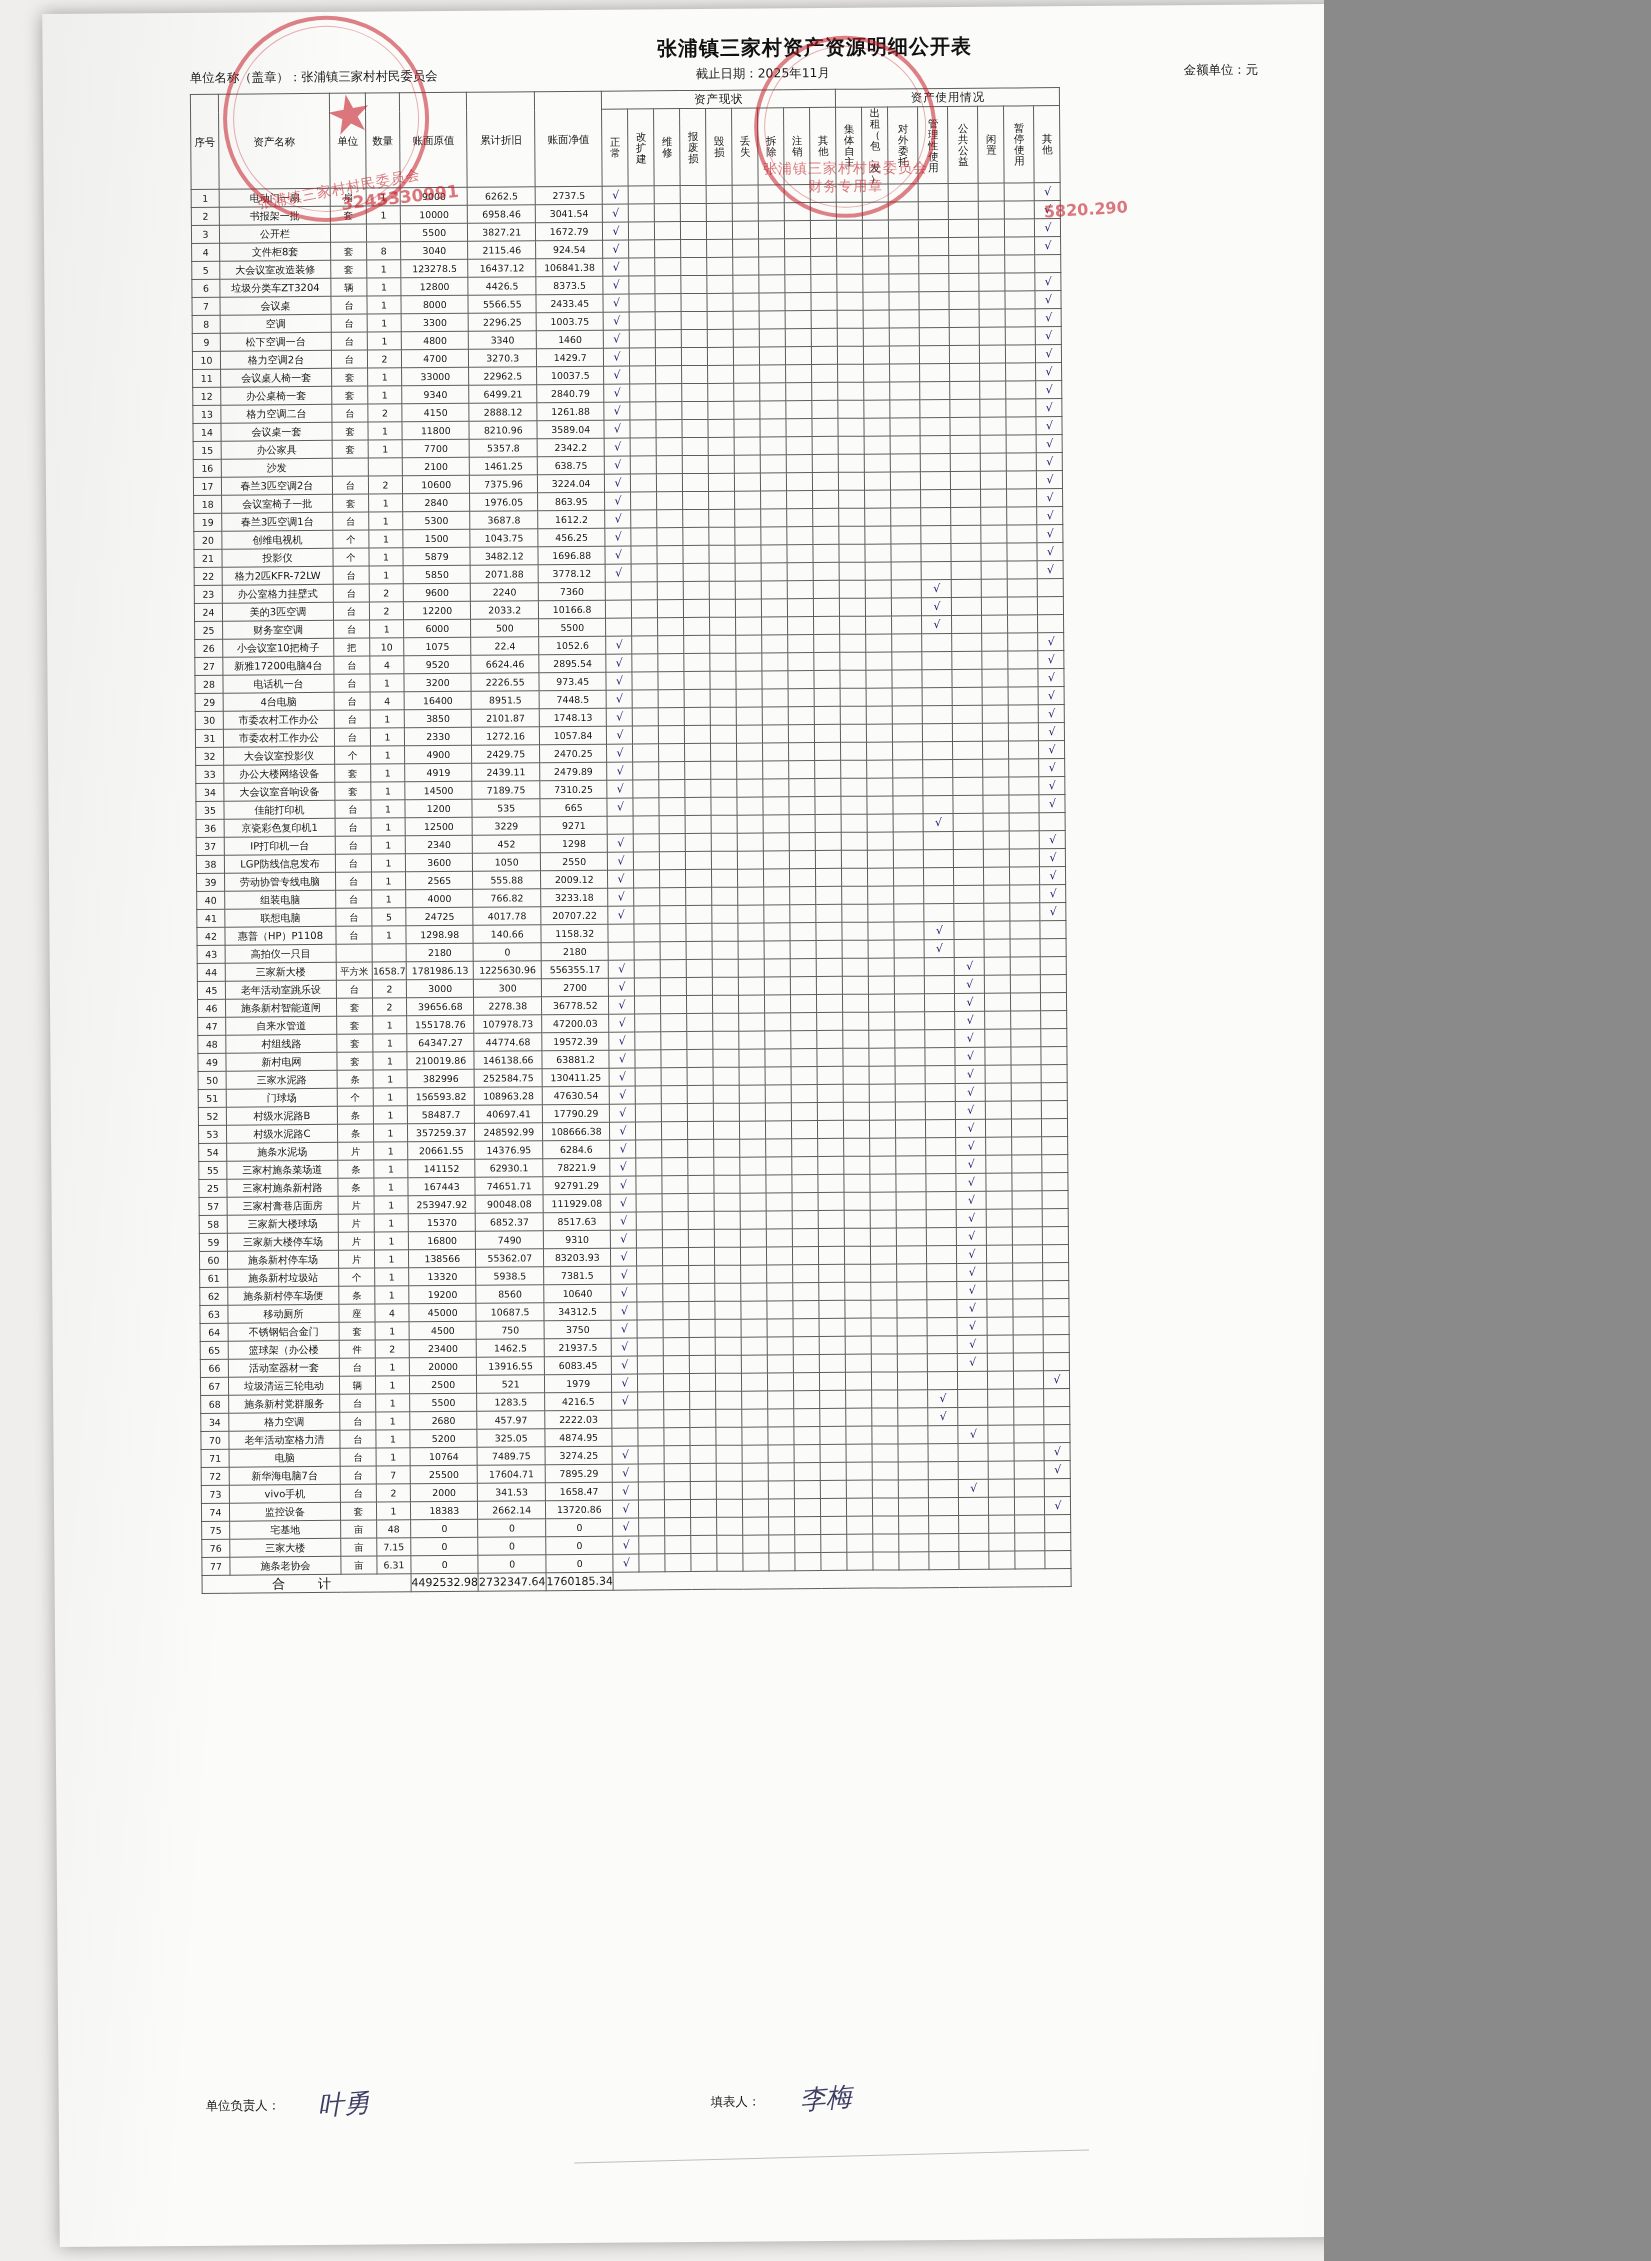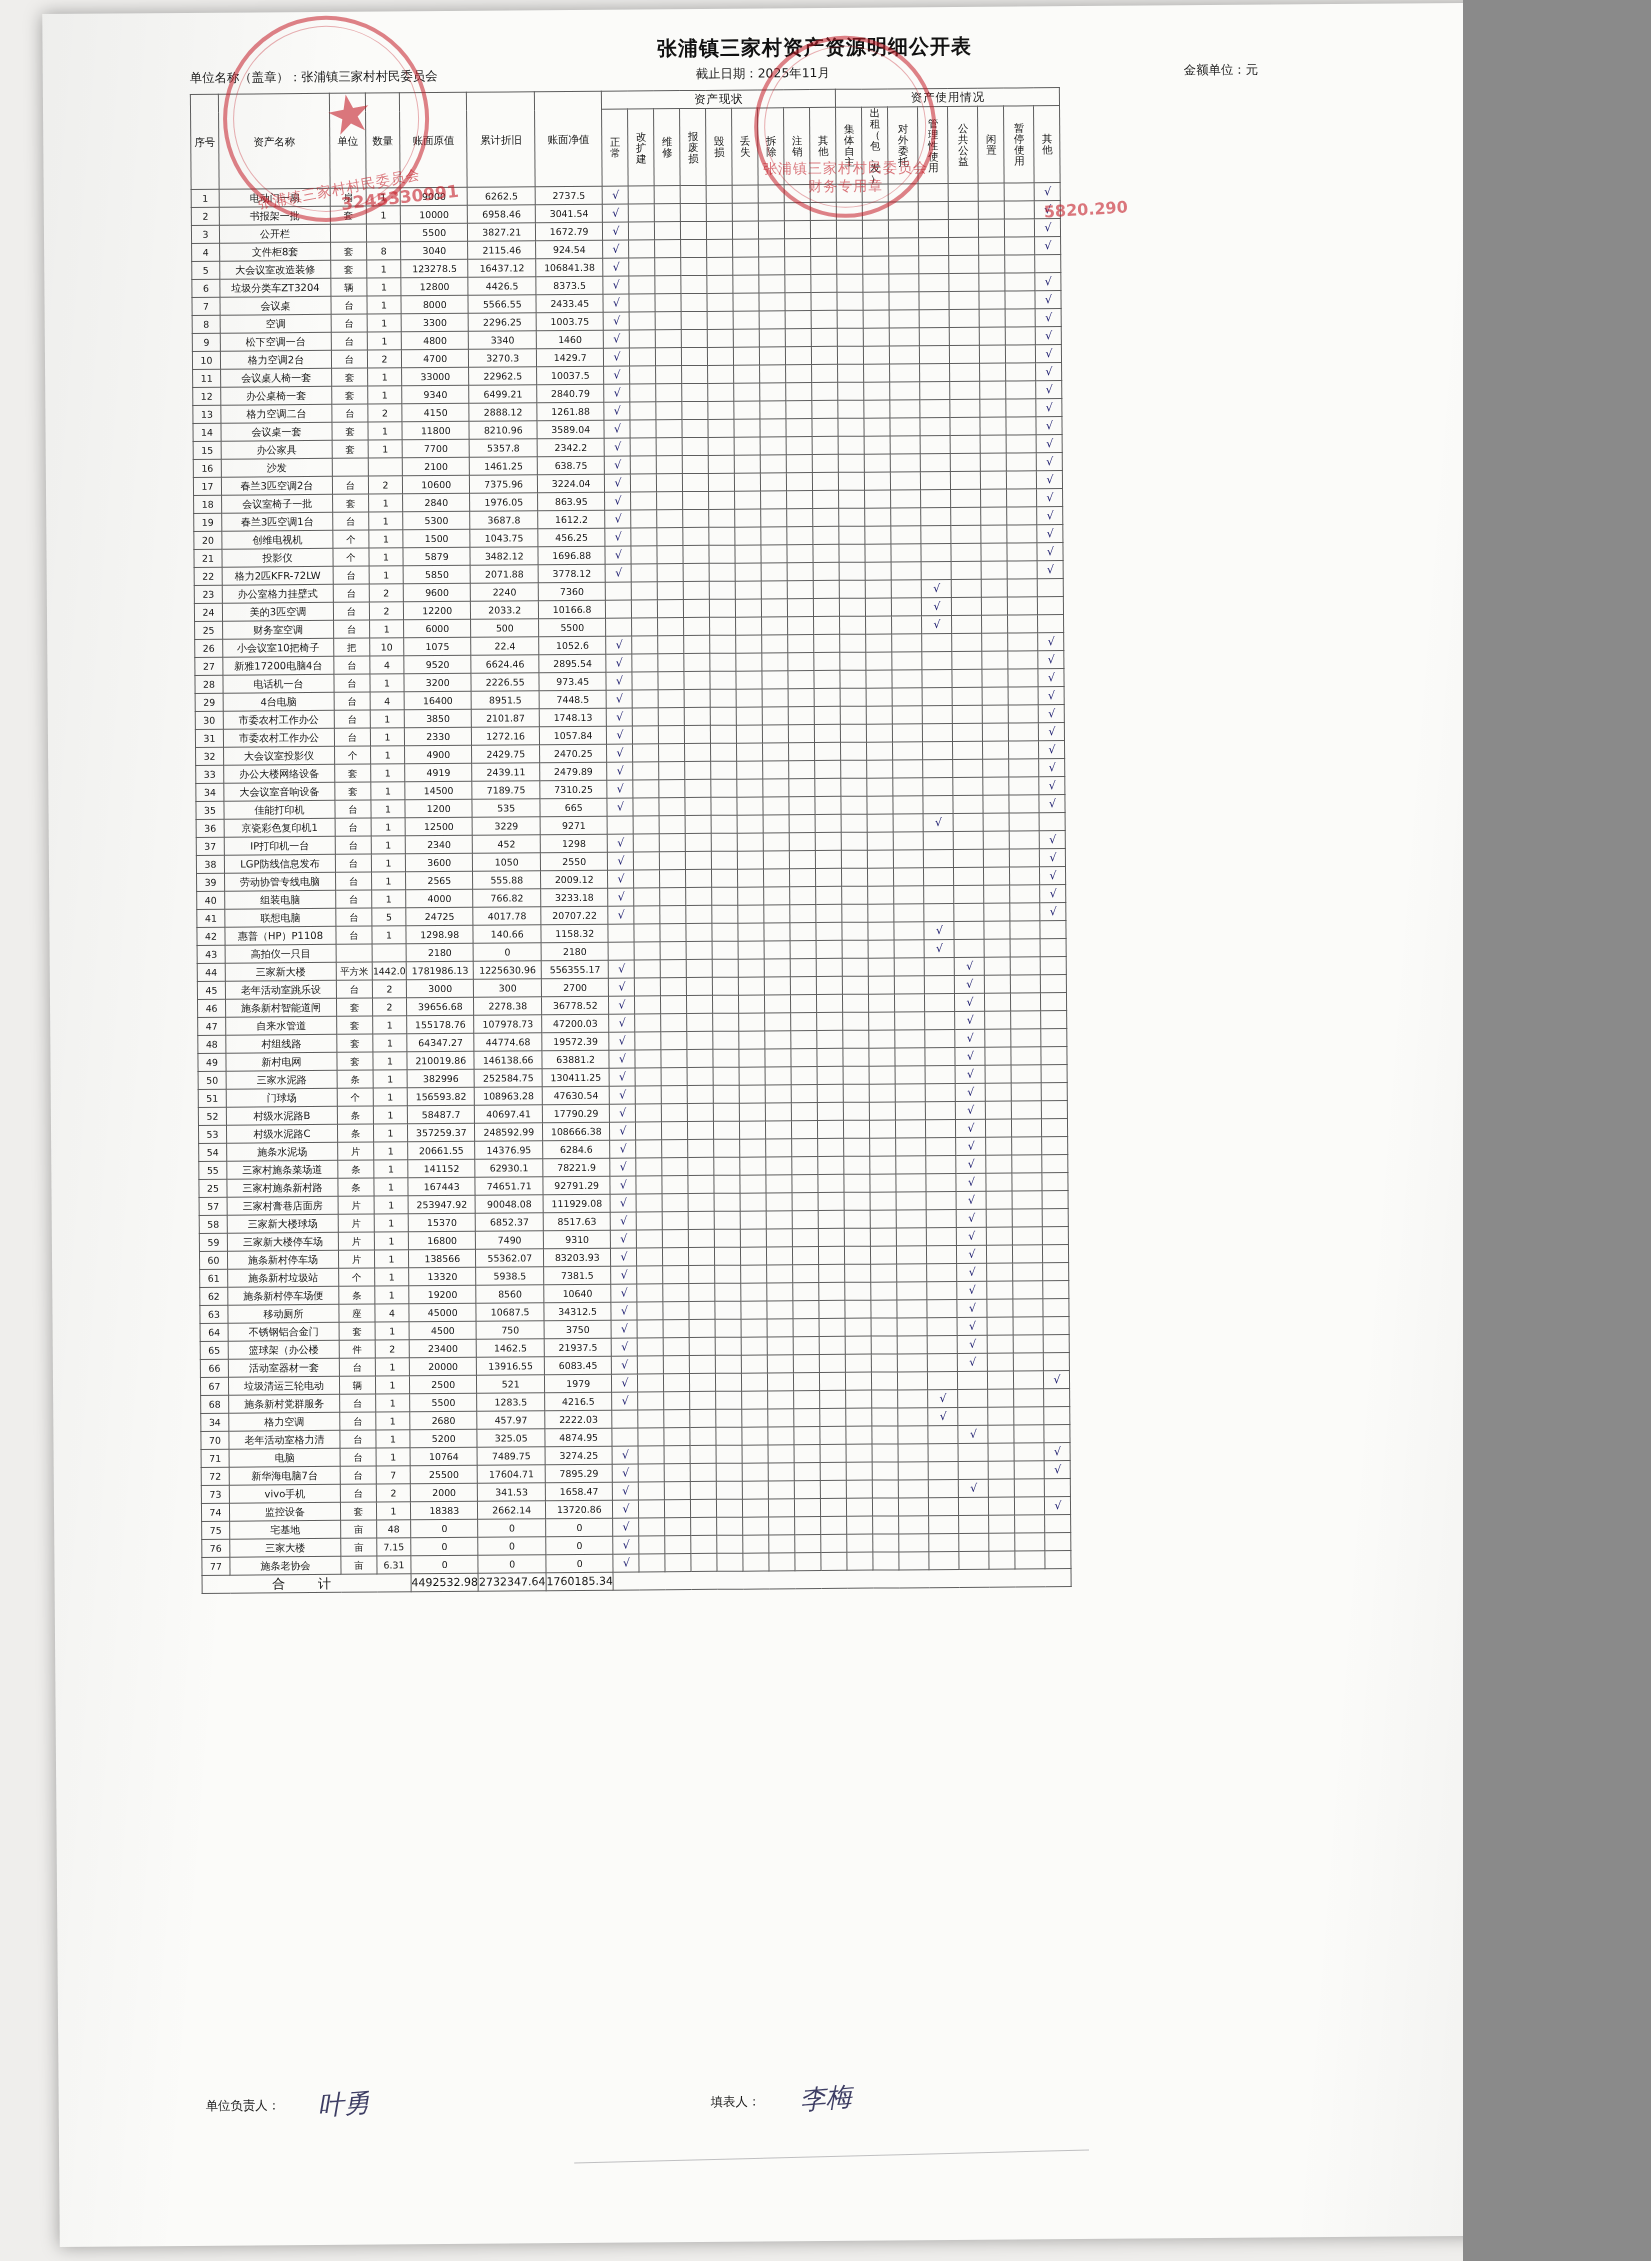--- a/index.html
+++ b/index.html
@@ -1,18 +1,18 @@
 <!DOCTYPE html>
 <html><head>
 <meta charset="utf-8">
 <style>
   html,body{margin:0;padding:0;background:#8a8a8a;}
   body{font-family:"DejaVu Sans","Liberation Sans",sans-serif;}
   .page{
-    position:relative;width:1463px;height:2261px;overflow:hidden;
+    position:relative;width:1324px;height:2261px;overflow:hidden;
     background:#efeeec;
   }
   
   .sheet{
     position:absolute;left:51px;top:8px;width:1544px;height:2233px;
     background:#fbfbf9;
     box-shadow:0 0 18px rgba(0,0,0,.35);
     transform:rotate(-0.45deg);
   }
   .sheet:before{
@@ -1368,21 +1368,21 @@
               <td class="chk">√</td>
               <td class="chk"></td>
               <td class="chk"></td>
               <td class="chk"></td>
               <td class="chk"></td>
             </tr>
             <tr>
               <td class="num">44</td>
               <td class="txt">三家新大楼</td>
               <td class="num">平方米</td>
-              <td class="num">1442.0</td>
+              <td class="num">1658.7</td>
               <td class="num">1781986.13</td>
               <td class="num">1225630.96</td>
               <td class="num">556355.17</td>
               <td class="chk">√</td>
               <td class="chk"></td>
               <td class="chk"></td>
               <td class="chk"></td>
               <td class="chk"></td>
               <td class="chk"></td>
               <td class="chk"></td>

